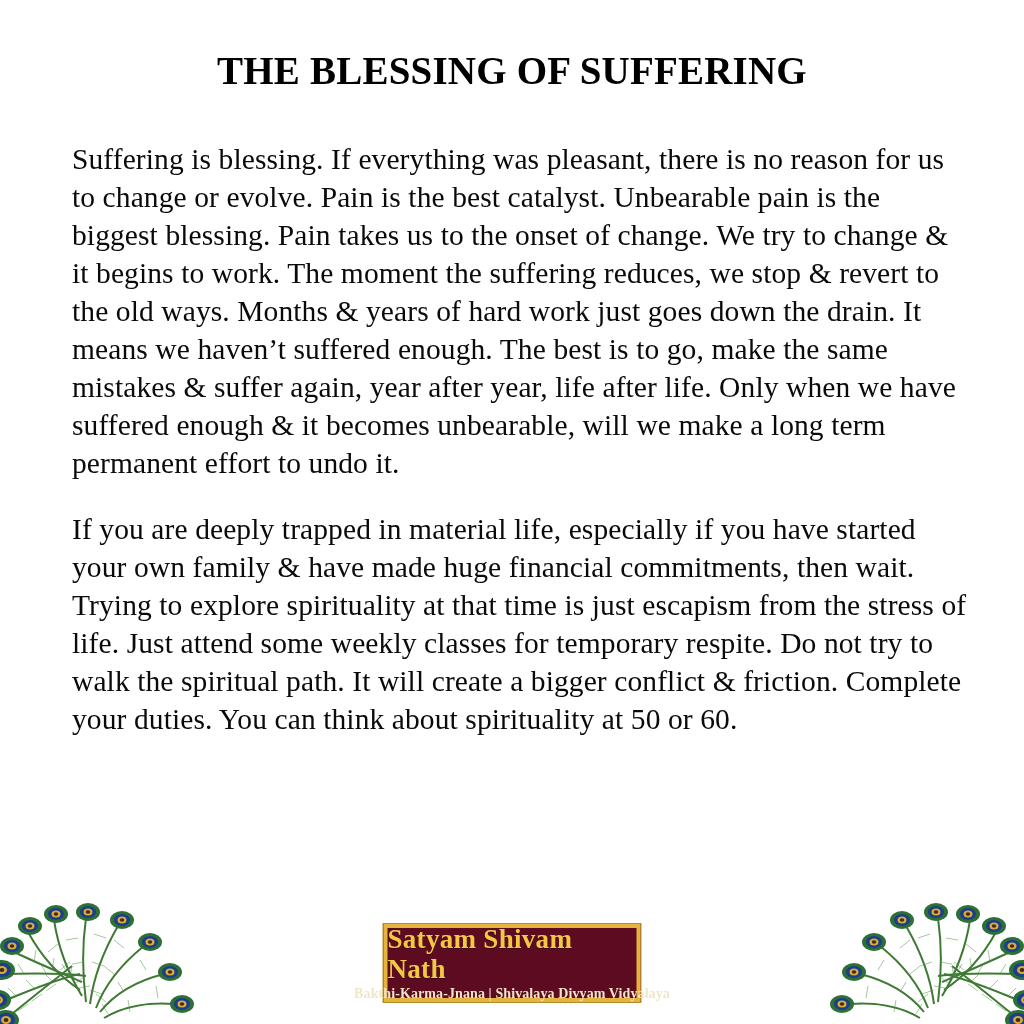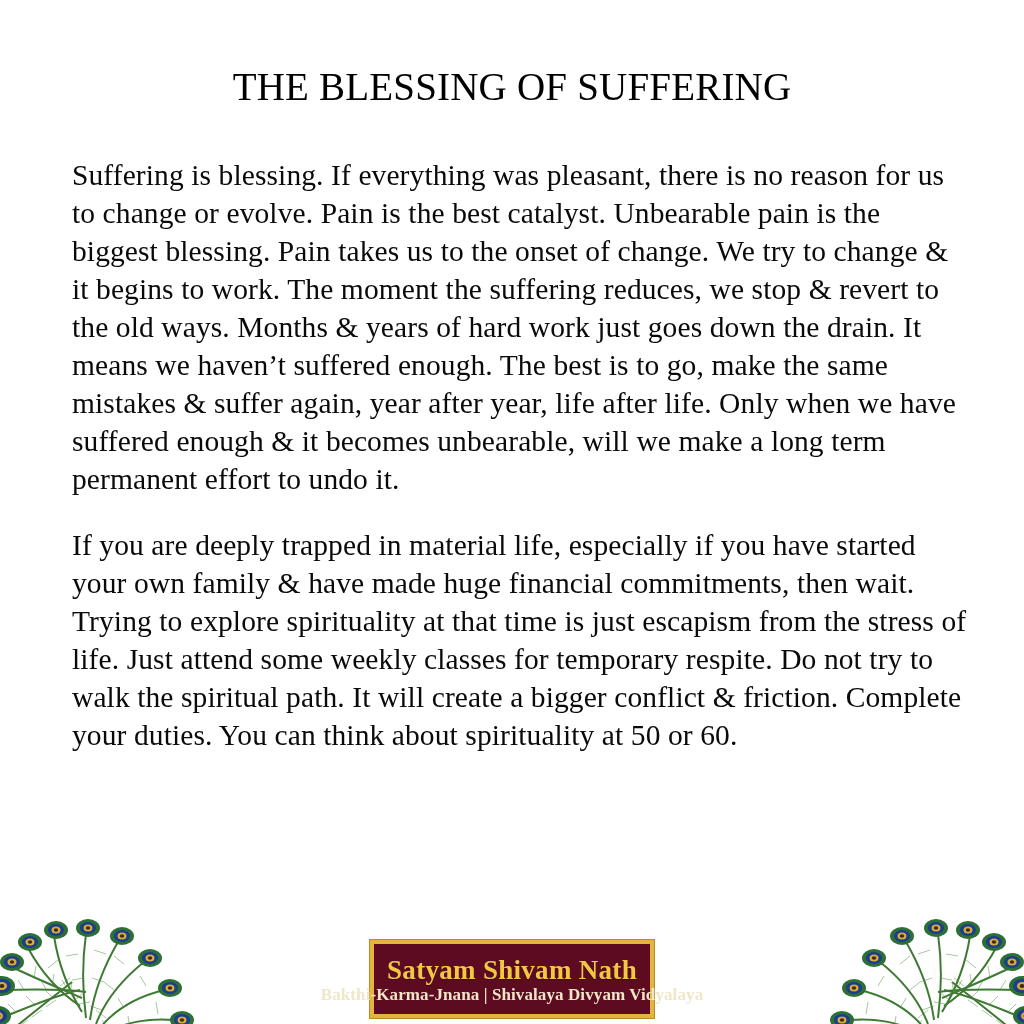--- a/index.html
+++ b/index.html
@@ -17,24 +17,24 @@
   }
   .page {
     position: relative;
     width: 1024px;
     height: 1024px;
     box-sizing: border-box;
   }
   .title {
     text-align: center;
     font-family: "Liberation Serif", serif;
-    font-weight: normal;
+    font-weight: bold;
     font-size: 39px;
     letter-spacing: 0.2px;
-    margin: 16px;
+    margin: 0;
     padding-top: 48px;
     color: #000000;
   }
   .body-text {
     position: absolute;
     left: 72px;
     top: 140px;
     width: 900px;
   }
   .para {
@@ -45,21 +45,21 @@
     margin: 0 3px 28px 0;
     color: #0a0a0a;
     letter-spacing: 0.1px;
   }
   
   .logo {
     position: absolute;
     left: 50%;
     transform: translateX(-50%);
     bottom: 22px;
-    width: 284px;
+    width: 257px;
     height: 78px;
     background: #5d0b21;
     border: 4px solid #e4b43c;
     box-sizing: border-box;
     display: flex;
     flex-direction: column;
     align-items: center;
     justify-content: center;
     box-shadow: 0 0 0 1px #b58c2a;
   }
@@ -69,21 +69,21 @@
     font-weight: bold;
     font-size: 27px;
     line-height: 30px;
     letter-spacing: 0.3px;
     text-shadow: 0 1px 0 #3b0614;
   }
   .logo-sub {
     color: #f0e6c8;
     font-family: "Liberation Serif", serif;
     font-weight: bold;
-    font-size: 17px;
+    font-size: 14px;
     line-height: 16px;
     letter-spacing: 0.1px;
     margin-top: 2px;
     white-space: nowrap;
   }
   
   .feather-corner {
     position: absolute;
     bottom: 0;
     width: 215px;

